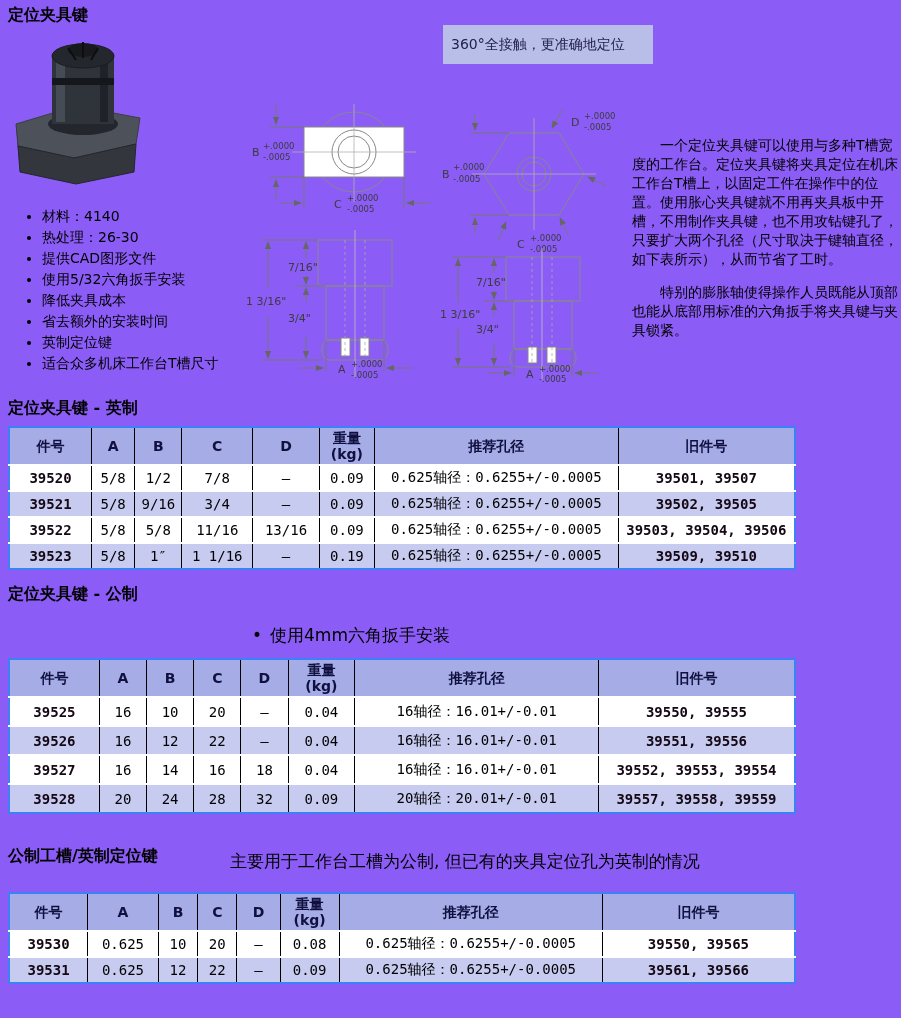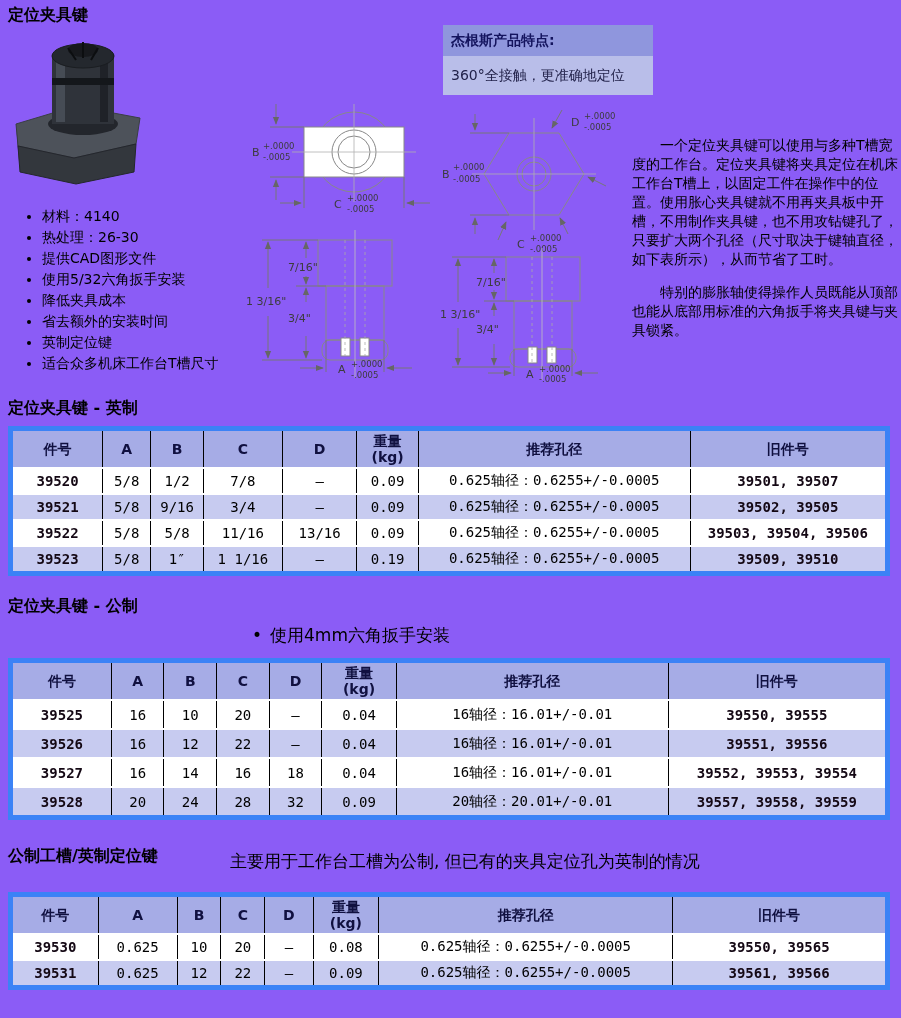--- a/index.html
+++ b/index.html
@@ -16,22 +16,22 @@
   #featureBox{width:210px;font-size:14px;}
   #featureBox .fb-head{background:#8f96dd;color:#14145e;font-weight:bold;padding:7px 8px 6px 8px;}
   #featureBox .fb-body{background:#b9bee9;color:#22224a;padding:11px 8px 10px 8px;}
   
   #desc{width:267px;font-size:14px;line-height:19px;}
   #desc p{margin:0 0 14px 0;text-indent:2em;}
   
   .sec-note{font-size:17px;}
   .sec-note .dot{margin-right:8px;}
   
-  table.dtable{border-collapse:collapse;width:882px;table-layout:fixed;
-               border:5px solid #3b82f6;font-size:14px;}
+  table.dtable{border-collapse:collapse;width:788px;table-layout:fixed;
+               border:2px solid #3b82f6;font-size:14px;}
   table.dtable th{background:#a6ace6;color:#101040;border:1px solid #000;
                   font-weight:bold;font-size:14px;white-space:pre-line;
                   padding:2px 2px;height:32px;vertical-align:middle;line-height:16px;}
   table.dtable td{border-left:1px solid #000;border-right:1px solid #000;
                   border-top:2px solid #fff;border-bottom:1px solid #fff;
                   text-align:center;height:22px;padding:1px 2px;
                   font-family:"DejaVu Sans Mono","DejaVu Sans",monospace;}
   table.dtable tbody tr:nth-child(even) td{background:#c7cbf0;}
   table.dtable tbody tr:nth-child(odd) td{background:#ffffff;}
   table.dtable td.pn, table.dtable td.old{font-weight:bold;color:#140814;text-align:center;}
@@ -140,21 +140,20 @@
     </g>
     <text class="dimtxt" x="42" y="181">7/16"</text>
     <text class="dimtxt" x="42" y="232">3/4"</text>
     <text class="dimtxt" x="0" y="215">1 3/16"</text>
     <text class="dimtxt" x="92" y="283">A</text>
     <text class="toltxt" x="105" y="277">+.0000</text>
     <text class="toltxt" x="105" y="288">-.0005</text>
   </svg>
 
   <div id="featureBox" class="abs" style="left:443px;top:25px;">
-    <div class="fb-head">杰根斯产品特点:</div>
     <div class="fb-body">360°全接触，更准确地定位</div>
   </div>
 
   <svg class="abs" style="left:440px;top:102px;" width="200" height="280" viewBox="0 0 200 280">
     <g stroke="#888" fill="none" stroke-width="1">
       <polygon points="44,72 69,31 119,31 144,72 119,113 69,113"></polygon>
       <circle cx="94" cy="72" r="17"></circle>
       <circle cx="94" cy="72" r="12"></circle>
     </g>
     <g stroke="#b0b0b0" stroke-width="0.8">
@@ -283,21 +282,21 @@
           <td>1″</td>
           <td>1 1/16</td>
           <td>—</td>
           <td>0.19</td>
           <td>0.625轴径：0.6255+/-0.0005</td>
           <td class="old">39509, 39510</td>
         </tr>
       </tbody>
     </table>
 
-  <div class="abs h-sec" style="left:8px;top:596px;text-align:right;">定位夹具键 - 公制</div>
+  <div class="abs h-sec" style="left:8px;top:584px;text-align:right;">定位夹具键 - 公制</div>
   <div class="abs sec-note" style="left:252px;top:624px;">
     <span class="dot">•</span><span>使用4mm六角扳手安装</span>
   </div>
   <table class="dtable t2 abs" style="left:8px;top:658px;">
     <colgroup>
       <col style="width:11.5%">
         <col style="width:6%">
         <col style="width:6%">
         <col style="width:6%">
       <col style="width:6%">

